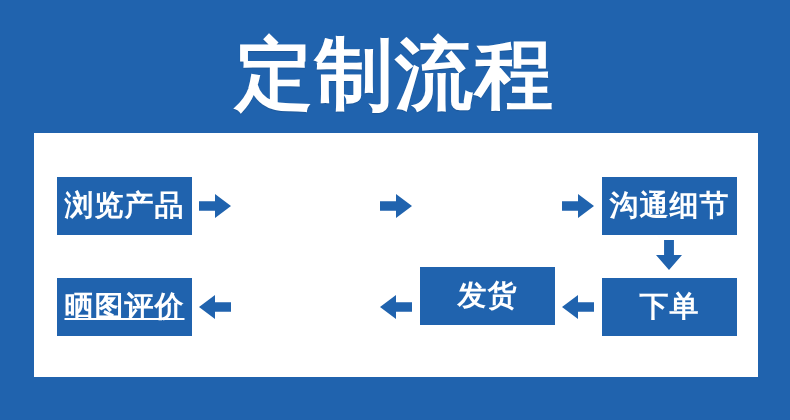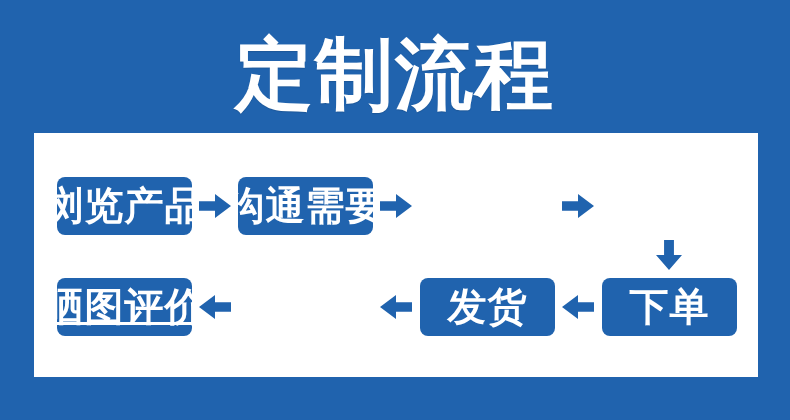--- a/index.html
+++ b/index.html
@@ -42,25 +42,24 @@
   }
   .box {
     position: absolute;
     width: 135px;
     height: 58px;
     background: var(--brand-blue);
     color: var(--text-on-blue);
     display: flex;
     align-items: center;
     justify-content: center;
-    font-size: 39px;
+    font-size: 29px;
     font-weight: 700;
     letter-spacing: 1px;
     white-space: nowrap;
-    border-radius: 8px;
   }
   .arrow {
     position: absolute;
     background: var(--brand-blue);
   }
   .arrow.right {
     width: 32px; height: 24px;
     clip-path: polygon(0 30%, 50% 30%, 50% 0, 100% 50%, 50% 100%, 50% 70%, 0 70%);
   }
   .arrow.left {
@@ -78,37 +77,37 @@
 <div class="stage">
 
   <div class="title">定制流程</div>
 
   <div class="panel">
 
     <div class="box" style="left:23px; top:44px;">浏览产品</div>
 
     <div class="arrow right" style="left:165px; top:61px;"></div>
 
-    <div class="box" style="left:204px; top:44px;">沟通需要</div>
 
     <div class="arrow right" style="left:346px; top:61px;"></div>
 
 
     <div class="arrow right" style="left:528px; top:61px;"></div>
 
+    <div class="box" style="left:568px; top:44px;">沟通细节</div>
 
     <div class="arrow down" style="left:622px; top:107px;"></div>
 
     <div class="box" style="left:23px; top:145px;text-decoration:underline;">晒图评价</div>
 
     <div class="arrow left" style="left:165px; top:162px;"></div>
 
 
     <div class="arrow left" style="left:346px; top:162px;"></div>
 
-    <div class="box" style="left:386px; top:145px;">发货</div>
+    <div class="box" style="left:386px; top:134px;">发货</div>
 
     <div class="arrow left" style="left:528px; top:162px;"></div>
 
     <div class="box" style="left:568px; top:145px;text-align:center;">下单</div>
 
   </div>
 </div>
 
 </body></html>

